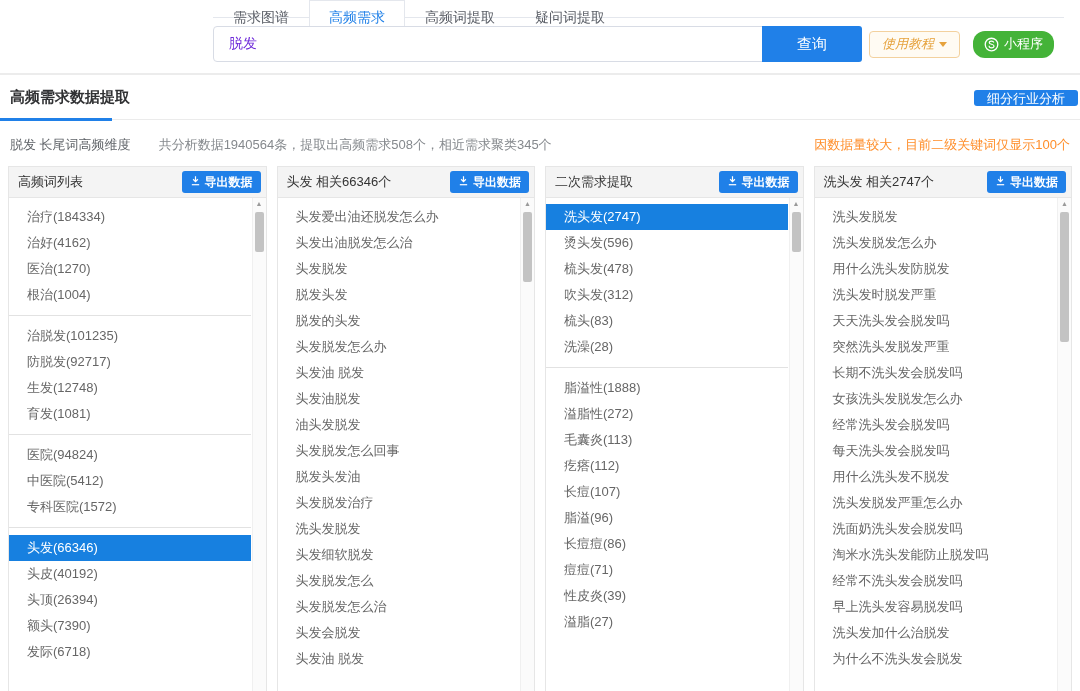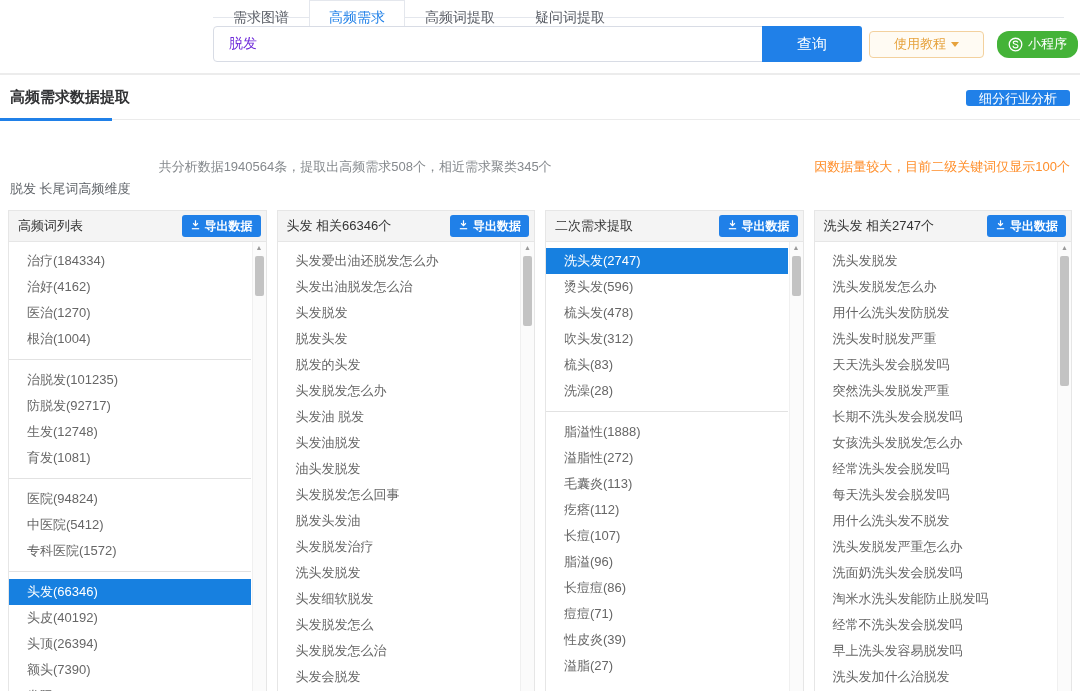--- a/index.html
+++ b/index.html
@@ -7,35 +7,35 @@
     font-family:"Liberation Sans","DejaVu Sans",sans-serif; }
 
   
   .topbar { background:#fff; }
   .tab-bar { display:flex; margin-left:213px; width:851px; border-bottom:1px solid #e4e7ed; height:18px; }
   .tab { padding:0 19px; height:33px; line-height:32px; font-size:14px; color:#5a5e66; cursor:pointer; border:1px solid transparent; border-bottom:none; }
   .tab.active { background:#fff; border-color:#e4e7ed; color:#2080e8; margin-bottom:-1px; border-bottom:1px solid #fff; }
   .search-row { display:flex; align-items:center; margin:8px 0 0 213px; }
   .search-input { width:550px; height:36px; border:1px solid #d8dce5; border-radius:4px 0 0 4px; padding:0 15px; font-size:14px; color:#6d28d9; outline:none; }
   .search-btn { width:100px; height:36px; margin-left:-1px; background:#2080e8; color:#fff; font-size:15px; border:none; border-radius:0 3px 3px 0; cursor:pointer; }
-  .tutorial-btn { margin-left:7px; height:27px; padding:0 24px; border:1px solid #f3d19e; background:#fffbf3; color:#e6a23c; font-size:13px; border-radius:4px; display:flex; align-items:center; gap:5px; cursor:pointer; }
+  .tutorial-btn { margin-left:7px; height:27px; padding:0 12px; border:1px solid #f3d19e; background:#fffbf3; color:#e6a23c; font-size:13px; border-radius:4px; display:flex; align-items:center; gap:5px; cursor:pointer;font-style:italic; }
   .caret { width:0; height:0; border-left:4px solid transparent; border-right:4px solid transparent; border-top:5px solid #e6a23c; display:inline-block; }
   .mini-btn { margin-left:13px; height:27px; padding:0 11px; background:#44b338; color:#fff; font-size:13px; border:none; border-radius:12px; display:flex; align-items:center; gap:5px; cursor:pointer; }
   .mini-icon { display:inline-flex; }
 
   
   .main { margin-top:11px; border-top:2px solid #ececec; }
-  .section-head { display:flex; justify-content:space-between; align-items:center; padding:13px 10px 0 10px; }
+  .section-head { display:flex; justify-content:space-between; align-items:center; padding:13px 2px 0 10px; }
   .page-title { font-size:15px; font-weight:bold; color:#303133; }
   .analysis-btn { background:#2080e8; color:#fff; font-size:13px; height:16px; padding:0 13px; border:none; border-radius:3px; cursor:pointer; }
   .underline-row { position:relative; margin-top:11px; height:3px; }
   .underline-row .hairline { position:absolute; left:0; right:0; top:1px; height:1px; background:#ebebeb; }
   .underline-row .active-bar { position:absolute; left:0; top:0; width:112px; height:3px; background:#2080e8; }
   .stats-row { display:flex; align-items:center; padding:15px 10px 12px 10px; font-size:13px; }
-  .scope { color:#5f6368; margin-right:28px; white-space:nowrap;margin-top:44px; }
+  .scope { color:#5f6368; margin-right:28px; white-space:nowrap; }
   .stats { color:#85898d; flex:1; white-space:nowrap; }
   .notice { color:#ff8e2a; white-space:nowrap; }
 
   
   .columns { display:flex; gap:10px; padding:0 8px; height:567px; }
   .panel { width:260px; border:1px solid #e6e6e6; background:#fff; display:flex; flex-direction:column; }
   .panel-head { height:31px; min-height:31px; background:#f4f4f4; border-bottom:1px solid #e6e6e6; display:flex; align-items:center; justify-content:space-between; padding:0 5px 0 9px; }
   .panel-title { font-size:13px; color:#333; }
   .export-btn { background:#2080e8; color:#fff; border:none; border-radius:3px; height:22px; padding:0 8px; font-size:12px; font-weight:bold; display:flex; align-items:center; gap:4px; cursor:pointer; }
   .panel-list { position:relative; flex:1; overflow:hidden; padding-top:6px; }

